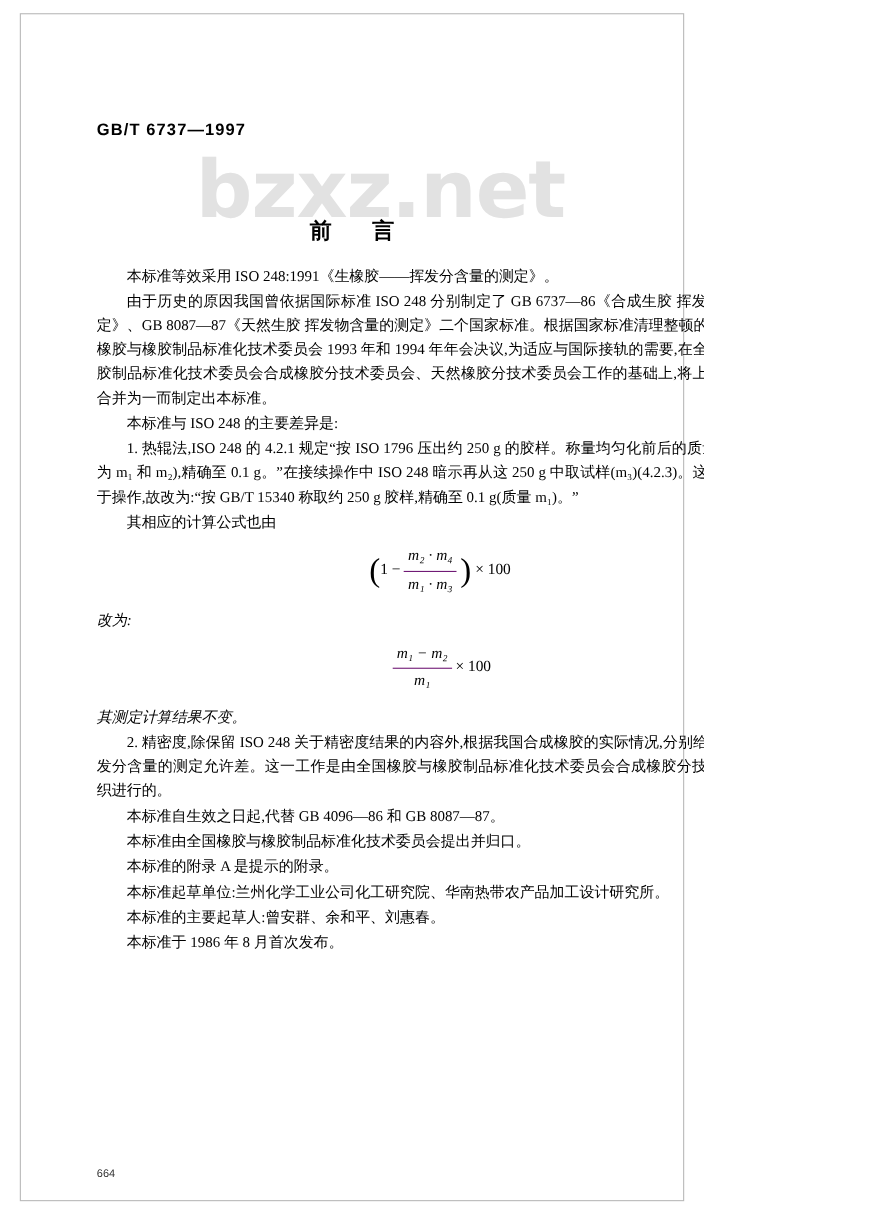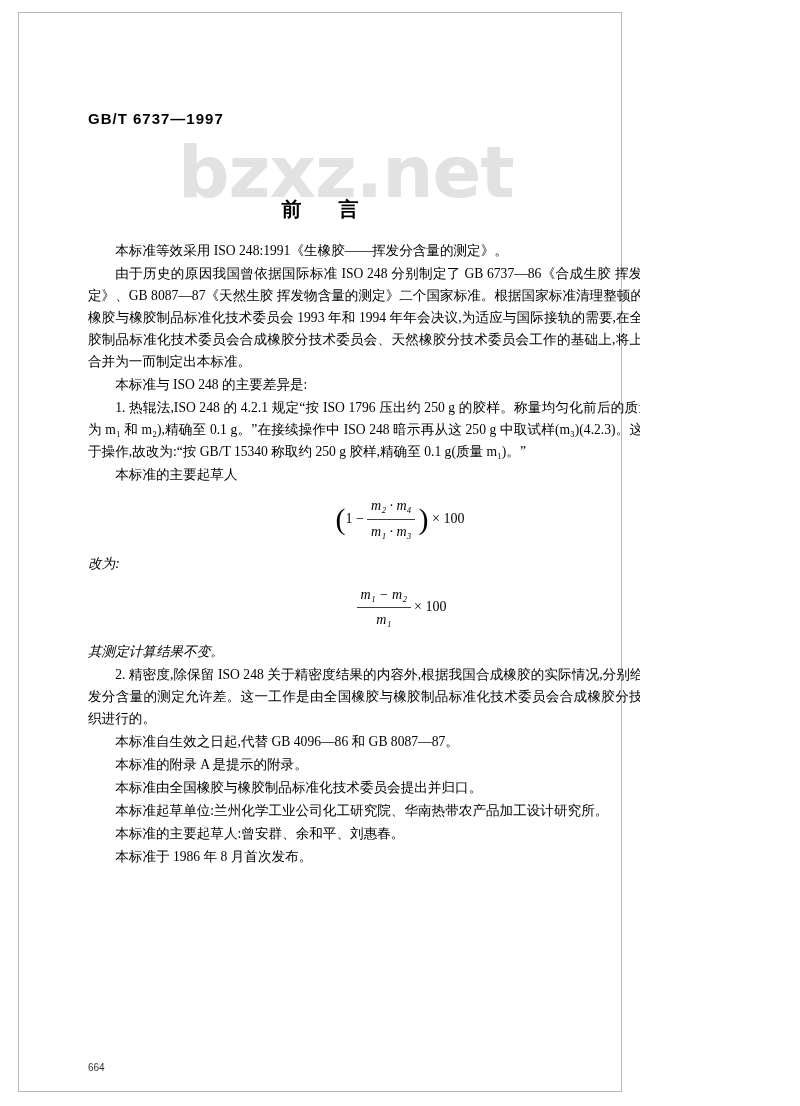--- a/index.html
+++ b/index.html
@@ -144,41 +144,41 @@
   <div class="body-block">
 
     <p class="indent">本标准等效采用 ISO 248:1991《生橡胶——挥发分含量的测定》。</p>
 
     <p class="indent">由于历史的原因我国曾依据国际标准 ISO 248 分别制定了 GB 6737—86《合成生胶  挥发分含量的测定》、GB 8087—87《天然生胶  挥发物含量的测定》二个国家标准。根据国家标准清理整顿的精神和全国橡胶与橡胶制品标准化技术委员会 1993 年和 1994 年年会决议,为适应与国际接轨的需要,在全国橡胶与橡胶制品标准化技术委员会合成橡胶分技术委员会、天然橡胶分技术委员会工作的基础上,将上述二个标准合并为一而制定出本标准。</p>
 
     <p class="indent">本标准与 ISO 248 的主要差异是:</p>
 
     <p class="indent">1. 热辊法,ISO 248 的 4.2.1 规定“按 ISO 1796 压出约 250 g 的胶样。称量均匀化前后的质量(质量分别为 m₁ 和 m₂),精确至 0.1 g。”在接续操作中 ISO 248 暗示再从这 250 g 中取试样(m₃)(4.2.3)。这些规定不便于操作,故改为:“按 GB/T 15340 称取约 250 g 胶样,精确至 0.1 g(质量 m₁)。”</p>
 
-    <p class="indent">本标准的主要起草人</p>
+    <p class="indent">其相应的计算公式也由</p>
 
     <div class="formula">
       <span class="paren mid">(</span><span class="mid">1&nbsp;−</span><span class="frac"><span class="num">m₂ · m₄</span><span class="den">m₁ · m₃</span></span><span class="paren mid">)</span><span class="mid">&nbsp;× 100</span>
     </div>
 
     <p class="noindent">改为:</p>
 
     <div class="formula">
       <span class="frac"><span class="num">m₁ − m₂</span><span class="den">m₁</span></span><span class="mid">× 100</span>
     </div>
 
     <p class="noindent">其测定计算结果不变。</p>
 
     <p class="indent">2. 精密度,除保留 ISO 248 关于精密度结果的内容外,根据我国合成橡胶的实际情况,分别给出了不同挥发分含量的测定允许差。这一工作是由全国橡胶与橡胶制品标准化技术委员会合成橡胶分技术委员会组织进行的。</p>
 
     <p class="indent">本标准自生效之日起,代替 GB 4096—86 和 GB 8087—87。</p>
 
+    <p class="indent">本标准由全国橡胶与橡胶制品标准化技术委员会提出并归口。</p>
+
     <p class="indent">本标准的附录 A 是提示的附录。</p>
-
-    <p class="indent">本标准由全国橡胶与橡胶制品标准化技术委员会提出并归口。</p>
 
     <p class="indent">本标准起草单位:兰州化学工业公司化工研究院、华南热带农产品加工设计研究所。</p>
 
     <p class="indent">本标准的主要起草人:曾安群、余和平、刘惠春。</p>
 
     <p class="indent">本标准于 1986 年 8 月首次发布。</p>
 
   </div>
 
   <div class="page-number">664</div>

